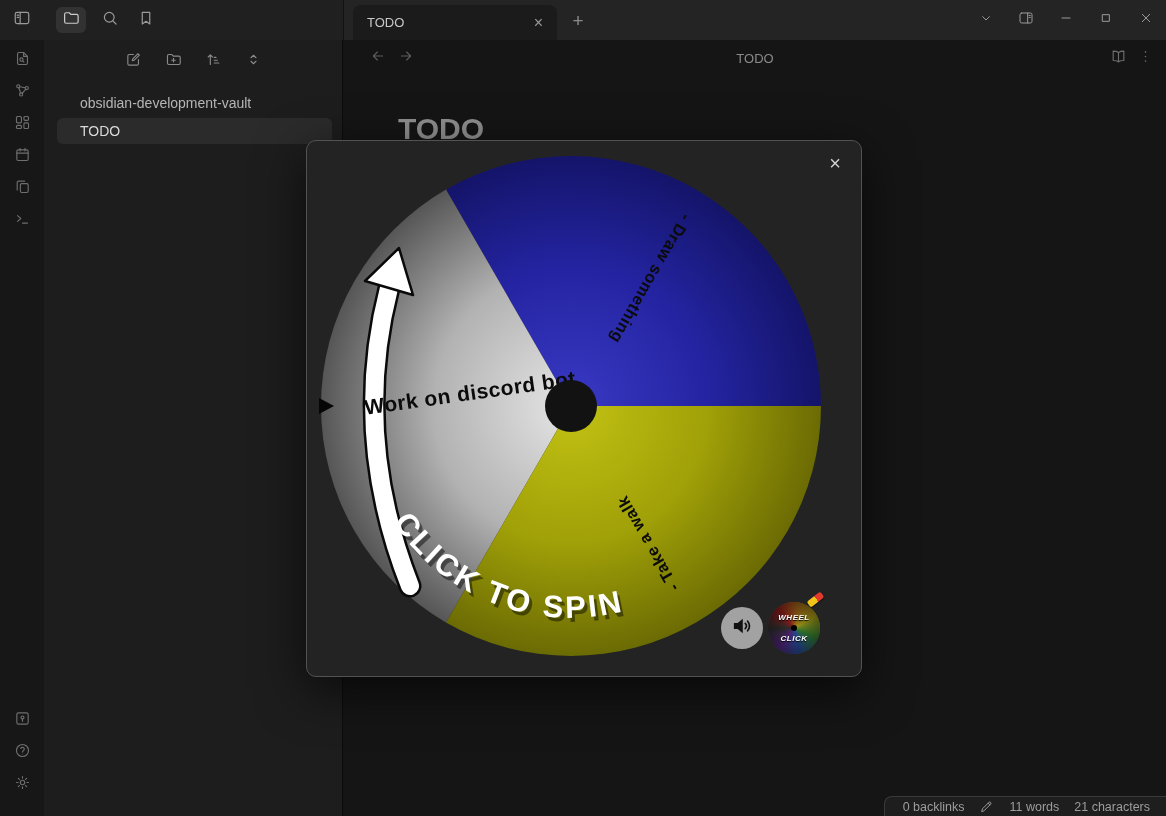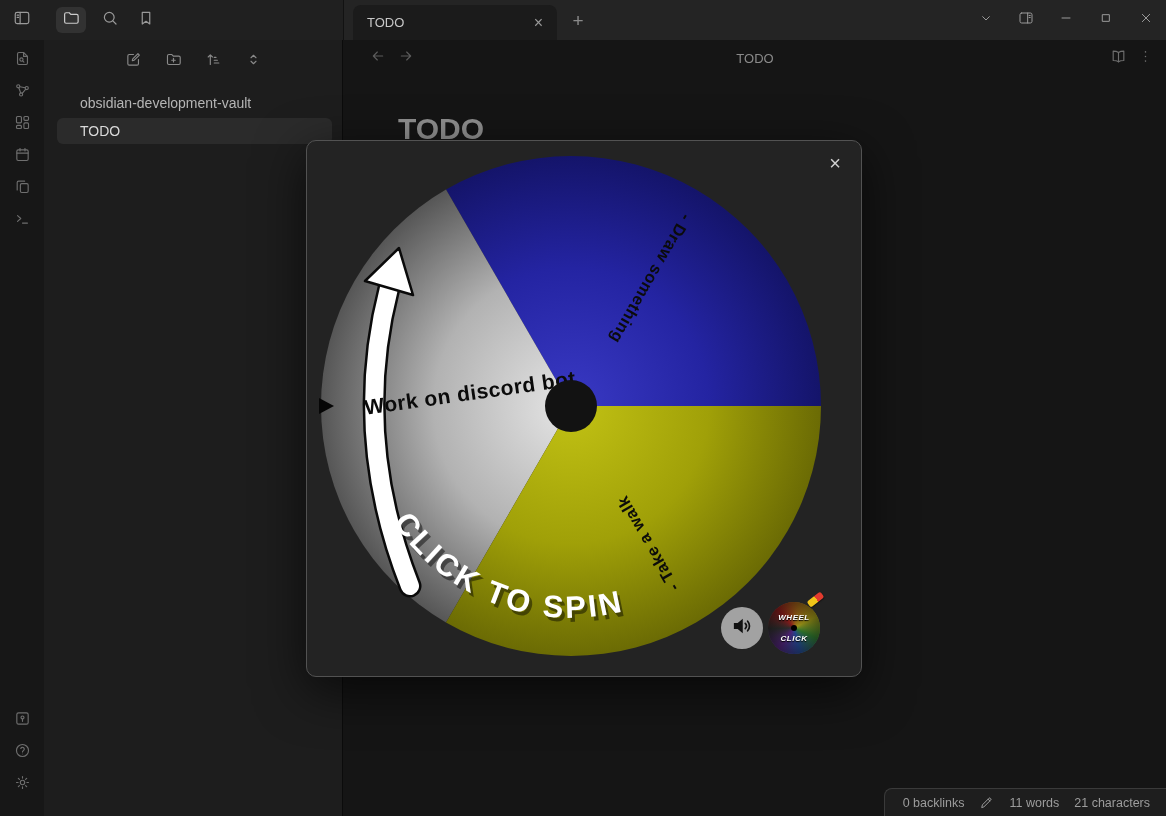--- a/index.html
+++ b/index.html
@@ -87,21 +87,21 @@
              font-weight:700; letter-spacing:0.5px; z-index:2; text-shadow:0 1px 1px #000;font-style:italic; }
   .wd-text.t1 { top:11px; }
   .wd-text.t2 { bottom:11px; }
   .wd-dot { position:absolute; left:23px; top:23px; width:6px; height:6px; background:#000;
             border-radius:50%; z-index:2; }
   .wd-pencil { position:absolute; right:-4px; top:-6px; width:17px; height:7px; border-radius:2px;
                background:linear-gradient(90deg,#f0c419 55%, #e23b2e 55%); transform:rotate(-38deg);
                z-index:3; box-shadow:0 1px 1px rgba(0,0,0,0.5); }
 
   
-  .statusbar { position:absolute; right:0; bottom:0; height:28px; background:#1e1e1e;
+  .statusbar { position:absolute; right:0; bottom:0; height:20px; background:#1e1e1e;
                border-top:1px solid #3a3a3a; border-left:1px solid #3a3a3a; border-top-left-radius:8px;
                display:flex; align-items:center; gap:15px; padding:0 16px 0 18px; z-index:20; }
   .status-item { color:#9d9d9d; font-size:12.5px; white-space:nowrap; }
   .status-icon { color:#9d9d9d; display:flex; }
   .status-icon svg { width:15px; height:15px; fill:none; stroke:currentColor; stroke-width:1.6;
                      stroke-linecap:round; stroke-linejoin:round; }
 </style>
 </head>
 <body>
 

